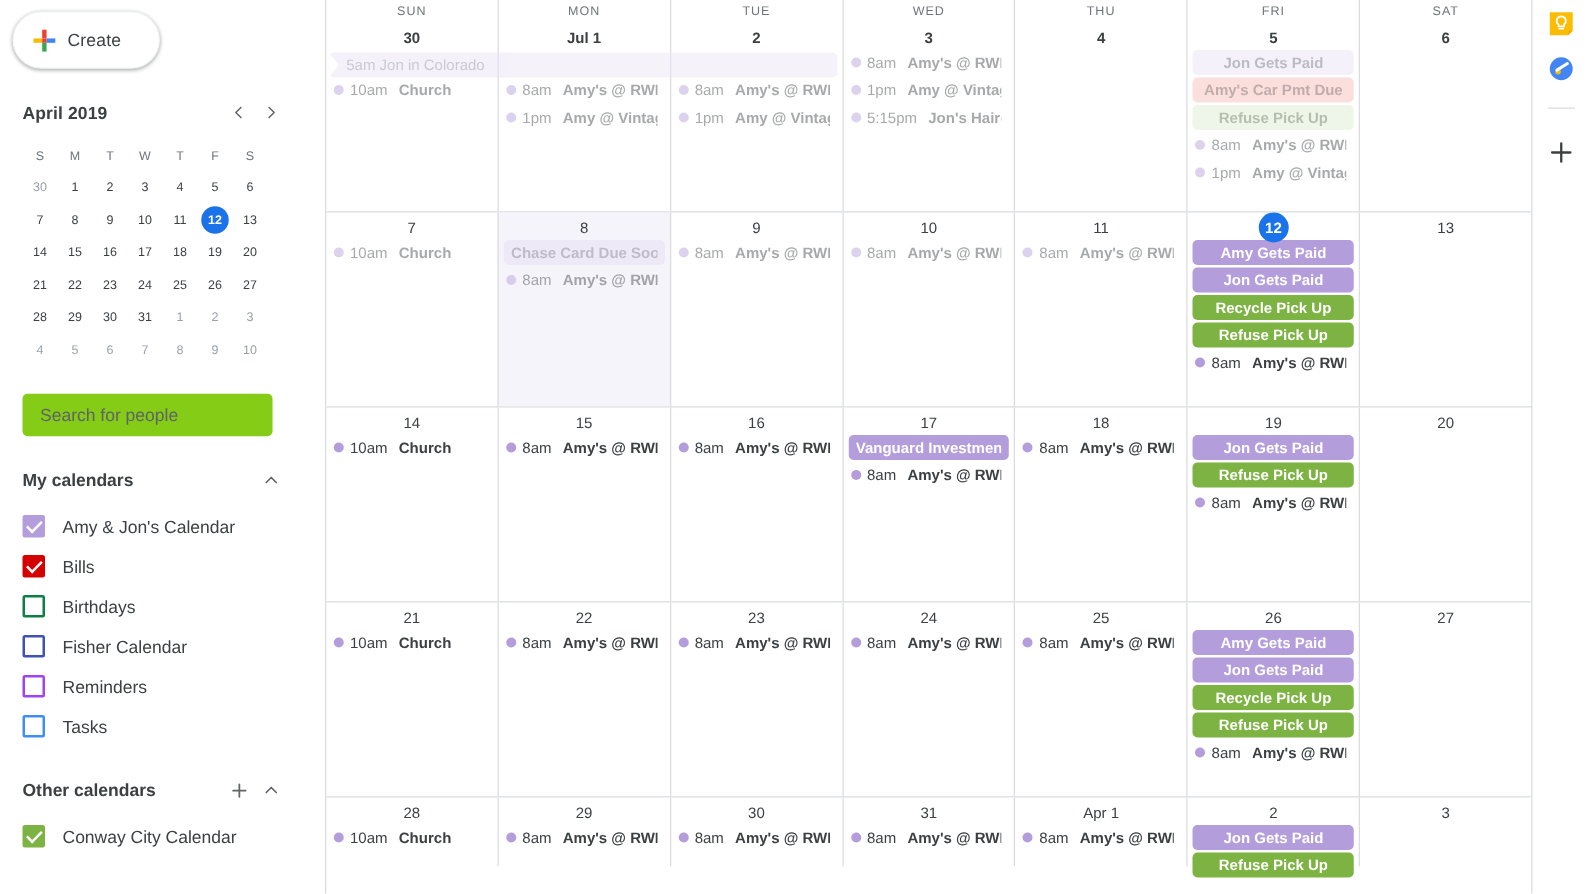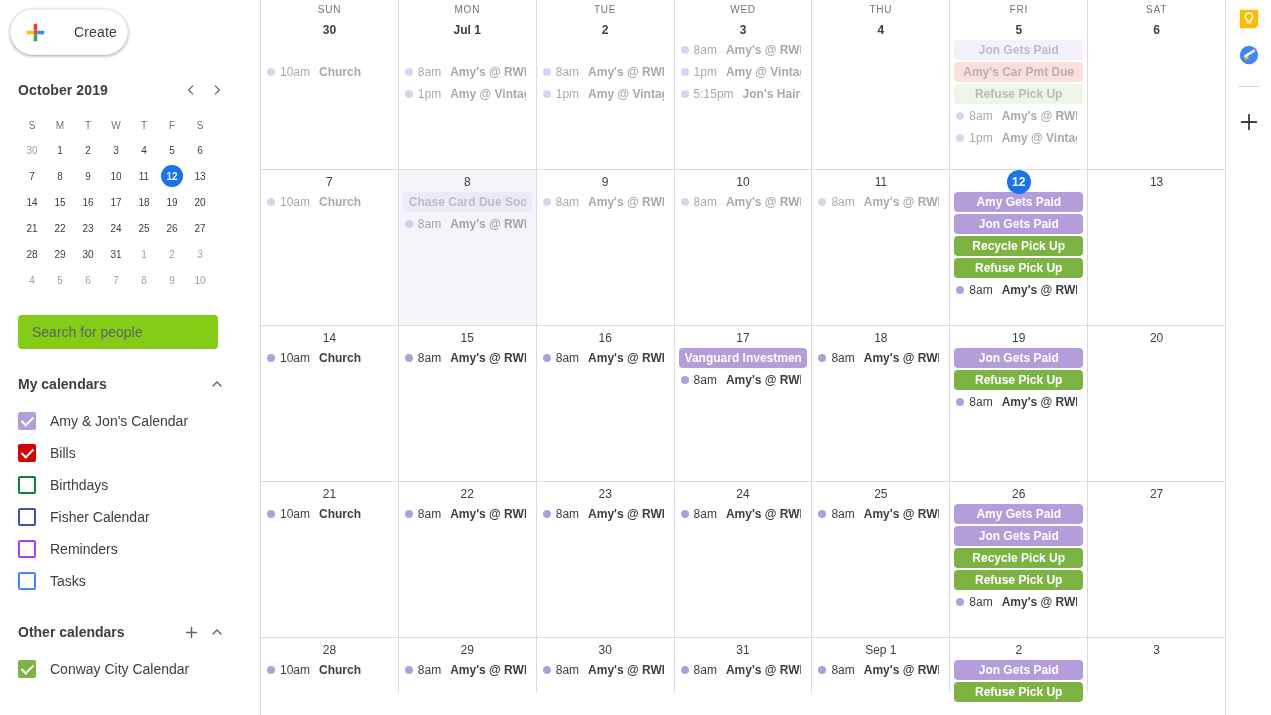--- a/index.html
+++ b/index.html
@@ -16,21 +16,21 @@
   #sidebar {
     width: 260px; height: 715px;
     flex: 0 0 260px;
     background: #fff;
     padding: 0;
     position: relative;
     overflow: hidden;
   }
   .create-btn {
     display: flex; align-items: center;
-    gap: 28px;
+    gap: 8px;
     margin: 9px 0 0 10px;
     height: 46px; width: 118px;
     padding: 0 17px 0 14px;
     border-radius: 24px;
     background: #fff;
     border: 1px solid #f1f3f4;
     box-shadow: 0 1px 3px rgba(60,64,67,.30), 0 1px 3px 1px rgba(60,64,67,.15);
     cursor: pointer;
   }
   .create-label { font-size: 14px; color: #3c4043; letter-spacing: .15px; }
@@ -189,21 +189,21 @@
           <rect x="2" y="10" width="8" height="4" fill="#fbbc04"></rect>
           <rect x="14" y="10" width="8" height="4" fill="#4285f4"></rect>
           <rect x="10" y="10" width="4" height="4" fill="#ea4335"></rect>
         </svg>
       </span>
       <span class="create-label">Create</span>
     </div>
 
     <div class="mini">
       <div class="mini-head">
-        <span class="mini-title">October 2019</span>
+        <span class="mini-title">April 2019</span>
         <button class="mini-nav">
           <svg width="14" height="14" viewBox="0 0 24 24">
             <path d="M15 5 L8 12 L15 19" fill="none" stroke="#5f6368" stroke-width="2" stroke-linecap="round" stroke-linejoin="round"></path>
           </svg>
         </button>
         <button class="mini-nav">
           <svg width="14" height="14" viewBox="0 0 24 24">
             <path d="M9 5 L16 12 L9 19" fill="none" stroke="#5f6368" stroke-width="2" stroke-linecap="round" stroke-linejoin="round"></path>
           </svg>
         </button>
@@ -439,20 +439,23 @@
                 <span class="tm" style="color: rgb(60, 64, 67);">1pm</span>
                 <span class="txt">Amy @ Vintage</span>
               </div>
             </div>
           </div>
           <div class="day">
             <div class="dow">SAT</div>
             <div class="dnum"><span class="num">6</span></div>
             <div class="events"></div>
           </div>
+          <div class="span-ev faded" style="background: rgb(233, 226, 245); color: rgb(138, 138, 158); left: calc(0% + 2px); width: calc(42.8571% - 6px);">
+            <span class="txt">5am Jon in Colorado</span>
+          </div>
         </div>
         <div class="week w1">
           <div class="day">
             <div class="dnum"><span class="num">7</span></div>
             <div class="events">
               <div class="faded ev timed">
                 <span class="dot" style="background: rgb(179, 157, 219);"></span>
                 <span class="tm" style="color: rgb(60, 64, 67);">10am</span>
                 <span class="txt">Church</span>
               </div>
@@ -716,21 +719,21 @@
             <div class="dnum"><span class="num">31</span></div>
             <div class="events">
               <div class=" ev timed">
                 <span class="dot" style="background: rgb(179, 157, 219);"></span>
                 <span class="tm" style="color: rgb(60, 64, 67);">8am</span>
                 <span class="txt">Amy's @ RWD</span>
               </div>
             </div>
           </div>
           <div class="day">
-            <div class="dnum"><span class="num">Sep 1</span></div>
+            <div class="dnum"><span class="num">Apr 1</span></div>
             <div class="events">
               <div class=" ev timed">
                 <span class="dot" style="background: rgb(179, 157, 219);"></span>
                 <span class="tm" style="color: rgb(60, 64, 67);">8am</span>
                 <span class="txt">Amy's @ RWD</span>
               </div>
             </div>
           </div>
           <div class="day">
             <div class="dnum"><span class="num">2</span></div>

